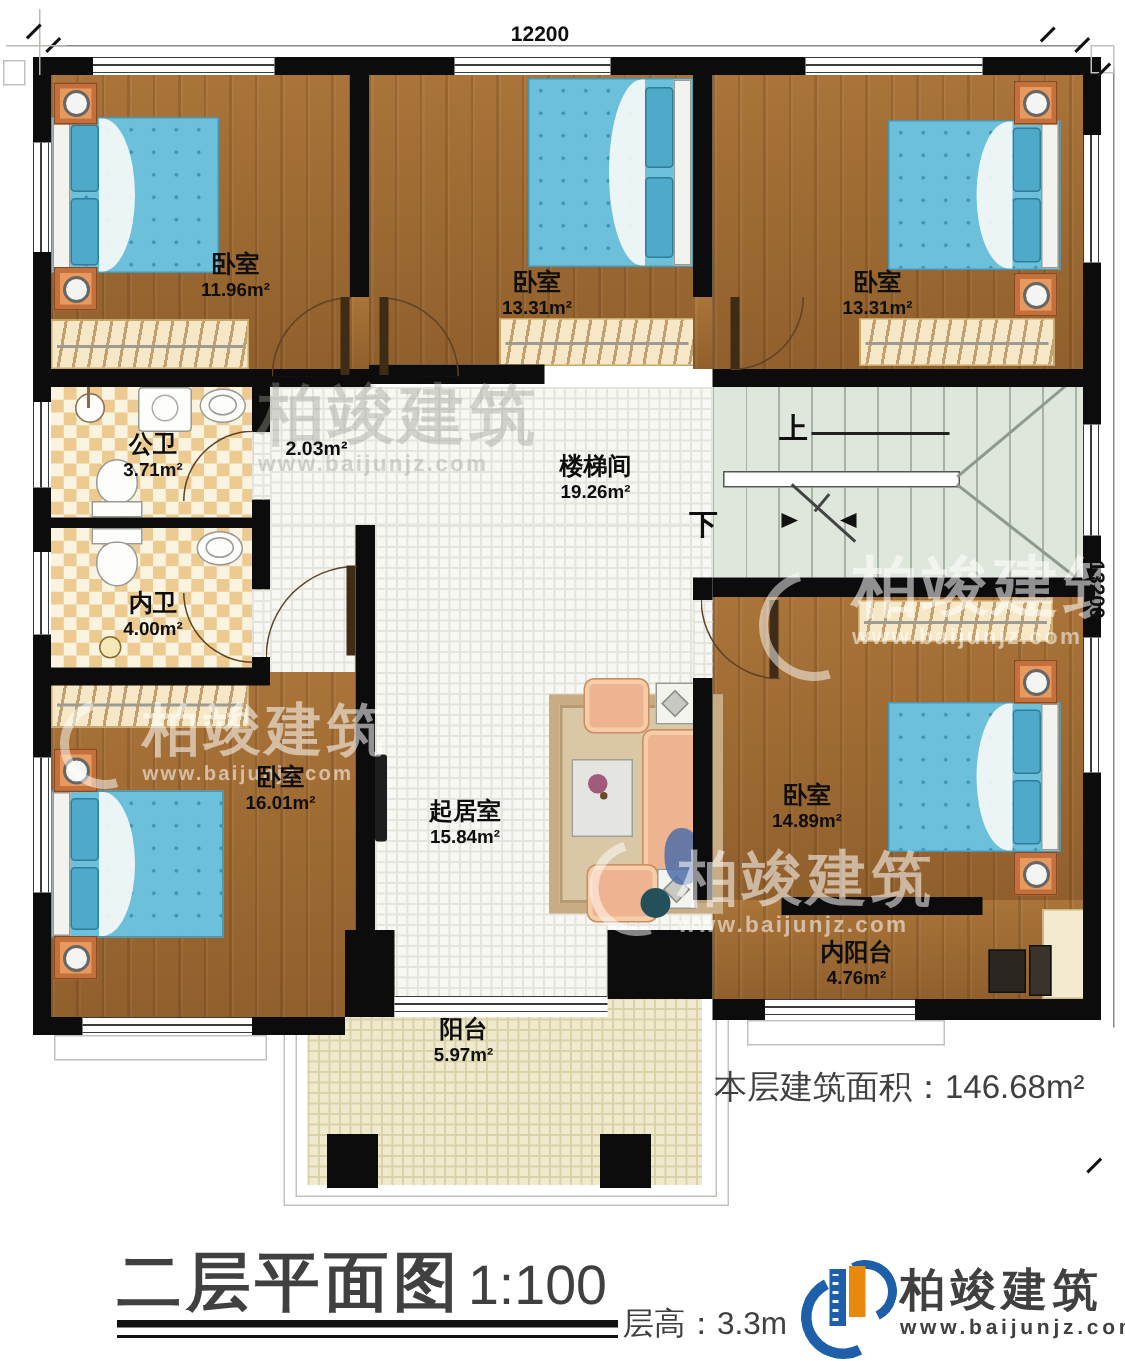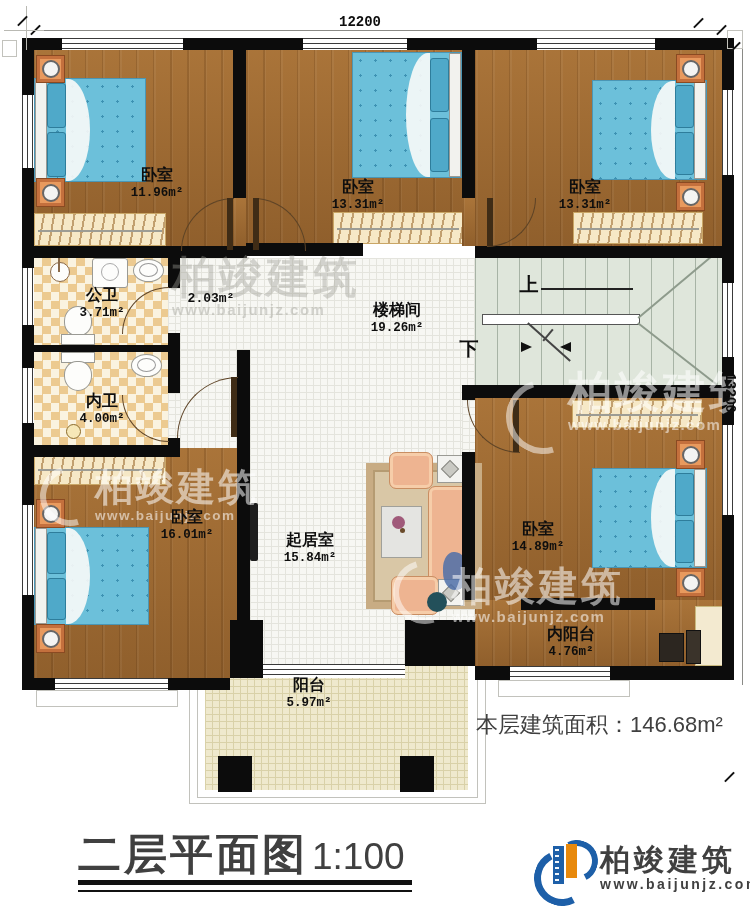--- a/index.html
+++ b/index.html
@@ -25,21 +25,21 @@
   .ns{position:absolute;background:#e89a5e;border:1px solid #8a4a22;box-shadow:inset 0 0 0 3px #c4703d;}
   .ns::after{content:"";position:absolute;left:50%;top:50%;width:14px;height:14px;transform:translate(-50%,-50%);background:#f4f4f2;border:2px solid #666;border-radius:50%;}
   .ward{position:absolute;background-color:#f6e8c6;background-image:repeating-linear-gradient(100deg,transparent 0 8px,rgba(150,100,40,.55) 8px 10px);border:1px solid #c9a666;}
   .ward::after{content:"";position:absolute;left:3px;right:3px;top:50%;height:2px;background:#9c9c94;}
   .arc{position:absolute;border:1.6px solid #5d4326;background:transparent;}
   .arc.tl{border-right:none;border-bottom:none;border-top-left-radius:100%;}
   .arc.tr{border-left:none;border-bottom:none;border-top-right-radius:100%;}
   .arc.bl{border-right:none;border-top:none;border-bottom-left-radius:100%;}
   .arc.br{border-left:none;border-top:none;border-bottom-right-radius:100%;}
   .leaf{position:absolute;background:#3f2c16;}
-  .rlabel{position:absolute;transform:translateX(-50%);text-align:center;color:#0e0e0e;font-weight:bold;line-height:1.12;white-space:nowrap;font-family:Liberation Mono, monospace;}
+  .rlabel{position:absolute;transform:translateX(-50%);text-align:center;color:#0e0e0e;font-weight:bold;line-height:1.12;white-space:nowrap;}
   .rname{font-size:16px;display:block;}
   .rarea{font-size:12.5px;display:block;}
   .wm{position:absolute;color:rgba(255,255,255,.55);font-weight:bold;white-space:nowrap;line-height:1;}
   .wm .big{font-size:44px;letter-spacing:3px;display:block;}
   .wm .url{font-size:15px;letter-spacing:1.5px;display:block;margin-top:3px;}
   .wm.gray{color:rgba(155,155,148,.40);}
   .swoosh{position:absolute;border-radius:50%;border:6px solid rgba(255,255,255,.5);border-top-color:transparent;border-right-color:transparent;transform:rotate(28deg);}
   .fixture{position:absolute;background:#fdfdfb;border:1.5px solid #9a9a94;}
   .dimline{position:absolute;background:#8a8a86;}
   .tick{position:absolute;width:13px;height:2px;background:#111;transform:rotate(-45deg);}
@@ -307,20 +307,23 @@
   <span>本层建筑面积：146.68m²</span>
 </div>
 <div class="ft-title" style="left:78px;top:826px;font-size:43px;font-weight:bold;letter-spacing:3px;">
   <span>二层平面图</span>
 </div>
 <div class="ft-title" style="left:312px;top:836px;font-size:37px;">
   <span>1:100</span>
 </div>
 <div class="abs" style="left:78px;top:880px;width:334px;height:5px;background:#111;"></div>
 <div class="abs" style="left:78px;top:890px;width:334px;height:2px;background:#111;"></div>
+<div class="ft-title" style="left:415px;top:868px;font-size:21px;">
+  <span>层高：3.3m</span>
+</div>
 
 <div class="abs" style="left:534px;top:838px;width:56px;height:58px;">
   <div class="abs" style="left:0;top:12px;width:42px;height:42px;border:7px solid #1d5fa8;border-radius:50%;border-top-color:transparent;border-right-color:transparent;transform:rotate(18deg);"></div>
   <div class="abs" style="left:22px;top:2px;width:30px;height:30px;border:6px solid #1d5fa8;border-radius:50%;border-bottom-color:transparent;border-left-color:transparent;transform:rotate(18deg);"></div>
   <div class="abs" style="left:19px;top:8px;width:11px;height:38px;background:#1d5fa8;background-image:repeating-linear-gradient(180deg,rgba(255,255,255,.95) 0 2px,transparent 2px 6px);background-size:4px 100%;background-repeat:no-repeat;background-position:2px 3px;"></div>
   <div class="abs" style="left:32px;top:6px;width:11px;height:34px;background:#e8890c;"></div>
 </div>
 <div class="ft-title" style="left:600px;top:840px;font-size:30px;font-weight:bold;letter-spacing:4px;">
   <span>柏竣建筑</span>
 </div>

